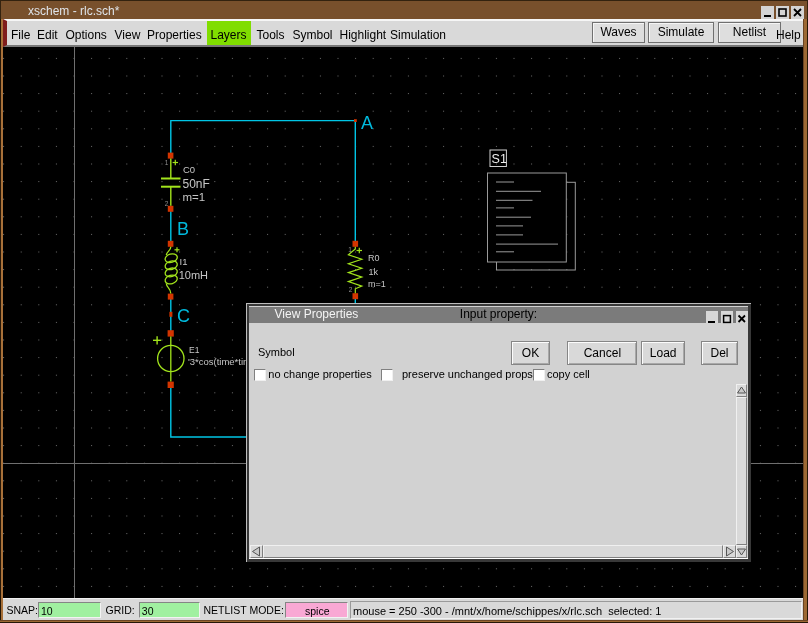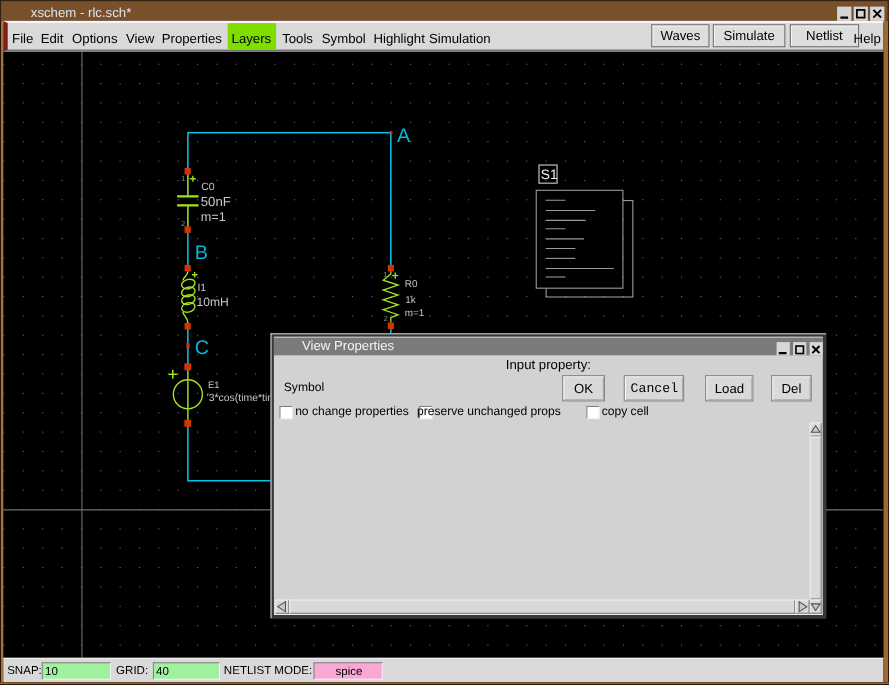--- a/index.html
+++ b/index.html
@@ -33,21 +33,21 @@
 #sbright { position:absolute; left:346.5px; top:1.5px; width:452.5px; height:18px;
   border:1px solid; border-color:#9a9a9a #f2f2f2 #f2f2f2 #9a9a9a; padding:3.5px 0 0 2.5px; font-size:11px; }
 
 #dialog { position:absolute; left:246px; top:303px; width:505px; height:259px;
   background:#d2d2d2;
   border:3px solid #383838;
   box-shadow:inset 0 -1px 0 #ffffff; }
 #dlgtitle { position:absolute; left:0; top:0.5px; width:499px; height:16px; background:#7b7b7b; }
 #dlgtitletext { position:absolute; left:25.5px; top:0.5px; color:#f4f4f4; font-size:12px; }
 .dbtn { position:absolute; top:5px; width:12px; height:12px; background:#d7d7d7; }
-#inputprop { position:absolute; left:0; top:18px; width:499px; text-align:center; font-size:12px; color:#000; }
+#inputprop { position:absolute; left:0; top:1px; width:499px; text-align:center; font-size:12px; color:#000; }
 #symlabel { position:absolute; left:9px; top:40px; font-size:11px; color:#000; }
 #symentry { position:absolute; left:61px; top:38px; width:187px; height:20px; background:#fff;
   border:1px solid; border-color:#808080 #f0f0f0 #f0f0f0 #808080; font-size:12px; padding:2px 0 0 3px; }
 .dlgbtn { position:absolute; top:35px; height:24px; background:#d9d9d9; border:1px solid #868686;
   box-shadow:inset 1px 1px 0 #fcfcfc, inset -1px -1px 0 #a8a8a8;
   font-size:12px; text-align:center; line-height:22px; color:#000; }
 .cb { position:absolute; top:62.5px; width:12px; height:12px; background:#fff;
   border:1px solid; border-color:#808080 #f0f0f0 #f0f0f0 #808080; }
 .cbl { position:absolute; top:62px; font-size:11px; color:#000; }
 #textarea { position:absolute; left:1px; top:78px; width:486px; height:161px; background:#fff;
@@ -206,49 +206,50 @@
     <div class="mbtn" style="left:585px;width:53px;">Waves</div>
     <div class="mbtn" style="left:641px;width:66px;">Simulate</div>
     <div class="mbtn" style="left:711px;width:63px;">Netlist</div>
     <div class="mi" style="left:769px;">Help</div>
   </div>
 
   <div id="statusbar">
     <div class="sbtext" style="left:3.5px;">SNAP:</div>
     <div class="sbentry" style="left:35px;width:63px;background:#a0f0a0;">10</div>
     <div class="sbtext" style="left:102.5px;">GRID:</div>
-    <div class="sbentry" style="left:135.8px;width:61.3px;background:#a0f0a0;">40</div>
+    <div class="sbentry" style="left:135.8px;width:61.3px;background:#a0f0a0;">30</div>
     <div class="sbtext" style="left:200.5px;">NETLIST MODE:</div>
     <div class="sbentry" style="left:281.5px;width:63.5px;background:#f9a8d4;text-align:center;">spice</div>
+    <div id="sbright">mouse = 250 -300 - /mnt/x/home/schippes/x/rlc.sch&nbsp; selected: 1</div>
   </div>
 
   <div id="dialog">
     <div style="position:absolute;left:-3px;top:-3px;width:505px;height:1px;background:#bdbdbd;"></div>
     <div style="position:absolute;left:-3px;top:-3px;width:1px;height:259px;background:#bdbdbd;"></div>
     <div id="dlgtitle"></div>
     <div id="dlgtitletext">View Properties</div>
     <div class="dbtn" style="left:457px;"><svg width="12" height="12">
           <line x1="2" y1="9" x2="9" y2="9" stroke="#000" stroke-width="2"></line>
         </svg></div>
     <div class="dbtn" style="left:472px;"><svg width="12" height="12">
           <rect x="2.6" y="2.6" width="6.8" height="6.8" fill="none" stroke="#000" stroke-width="1.5"></rect>
         </svg></div>
     <div class="dbtn" style="left:487px;"><svg width="12" height="12">
           <path d="M2.5,2.5 L9,9 M9,2.5 L2.5,9" stroke="#000" stroke-width="1.8"></path>
         </svg></div>
     <div id="inputprop">Input property:</div>
     <div id="symlabel">Symbol</div>
     <div class="dlgbtn" style="left:262px;width:39px;">OK</div>
-    <div class="dlgbtn" style="left:318.4px;width:55px;font-family:Liberation Mono, monospace;">Cancel</div>
+    <div class="dlgbtn" style="left:318.4px;width:70px;">Cancel</div>
     <div class="dlgbtn" style="left:392.4px;width:43.5px;">Load</div>
     <div class="dlgbtn" style="left:452px;width:37px;">Del</div>
     <div class="cb" style="left:5px;"></div>
     <div class="cbl" style="left:19.3px;">no change properties</div>
     <div class="cb" style="left:131.8px;"></div>
-    <div class="cbl" style="left:130px;text-align:center;">preserve unchanged props</div>
+    <div class="cbl" style="left:153px;text-align:center;">preserve unchanged props</div>
     <div class="cb" style="left:284px;"></div>
     <div class="cbl" style="left:298px;">copy cell</div>
     <div id="vsb">
       <div class="sbthumb" style="left:0;top:0;width:11px;height:13px;"></div>
       <svg style="position:absolute;left:0;top:0;" width="11" height="13">
           <path d="M5.5,3 L9.5,9 L1.5,9 Z" fill="#c9c9c9" stroke="#555" stroke-width="1"></path>
         </svg>
       <div class="sbthumb" style="left:0;top:13px;width:11px;height:148px;"></div>
       <div class="sbthumb" style="left:0;top:161px;width:11px;height:13px;"></div>
       <svg style="position:absolute;left:0;top:161px;" width="11" height="13">

